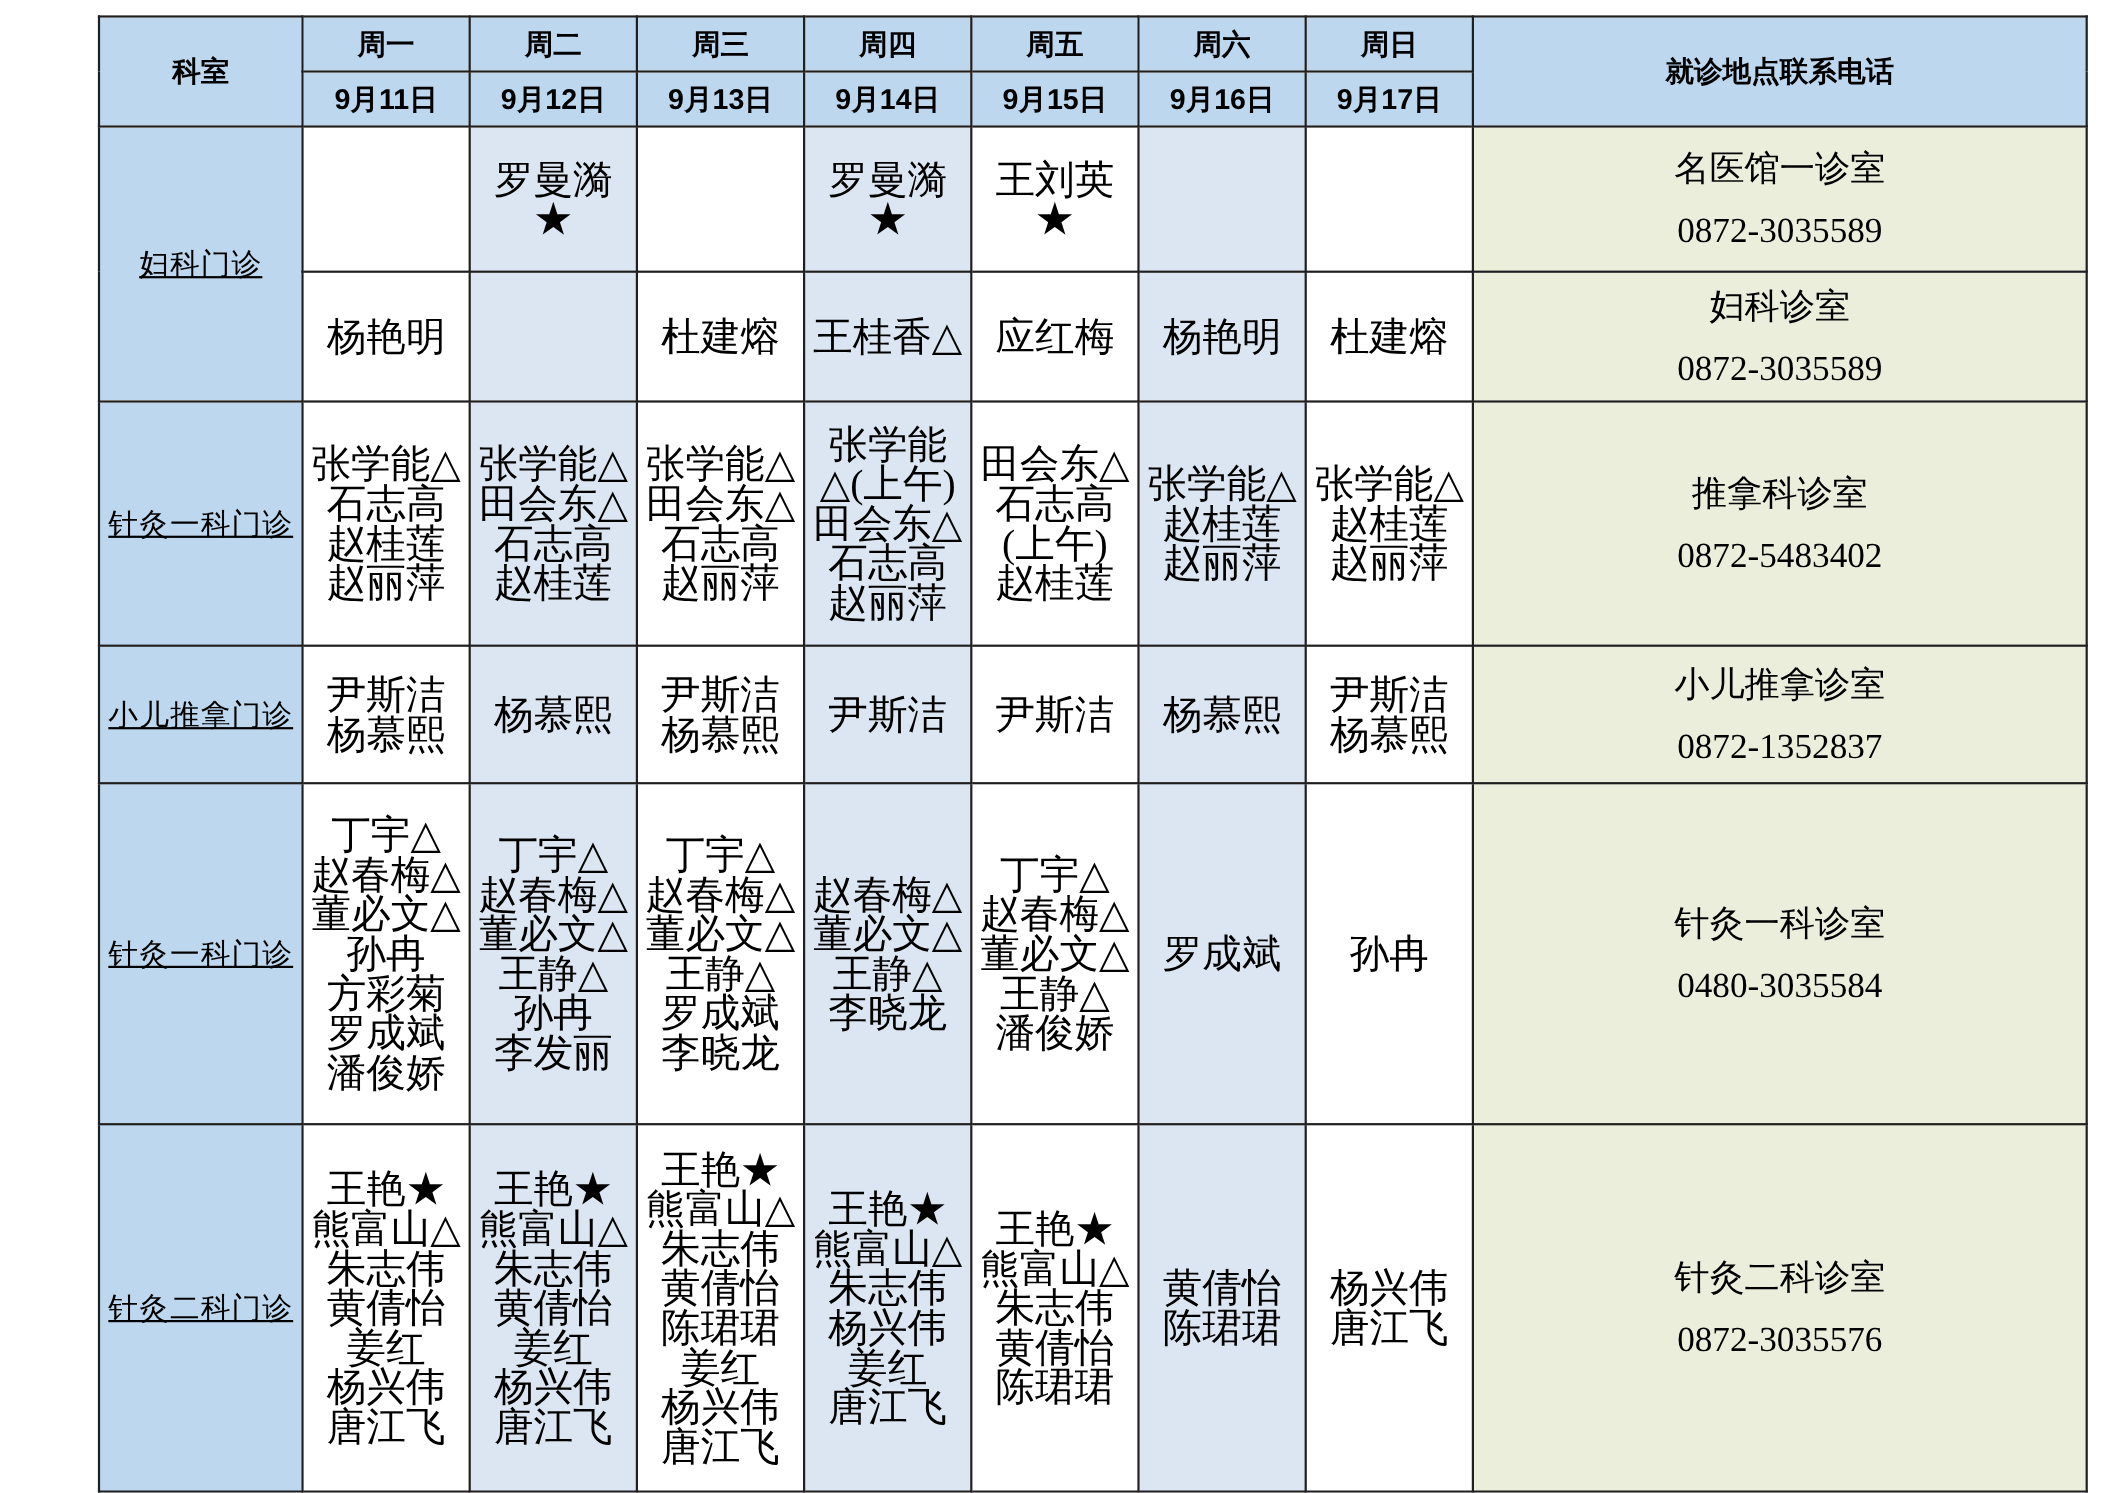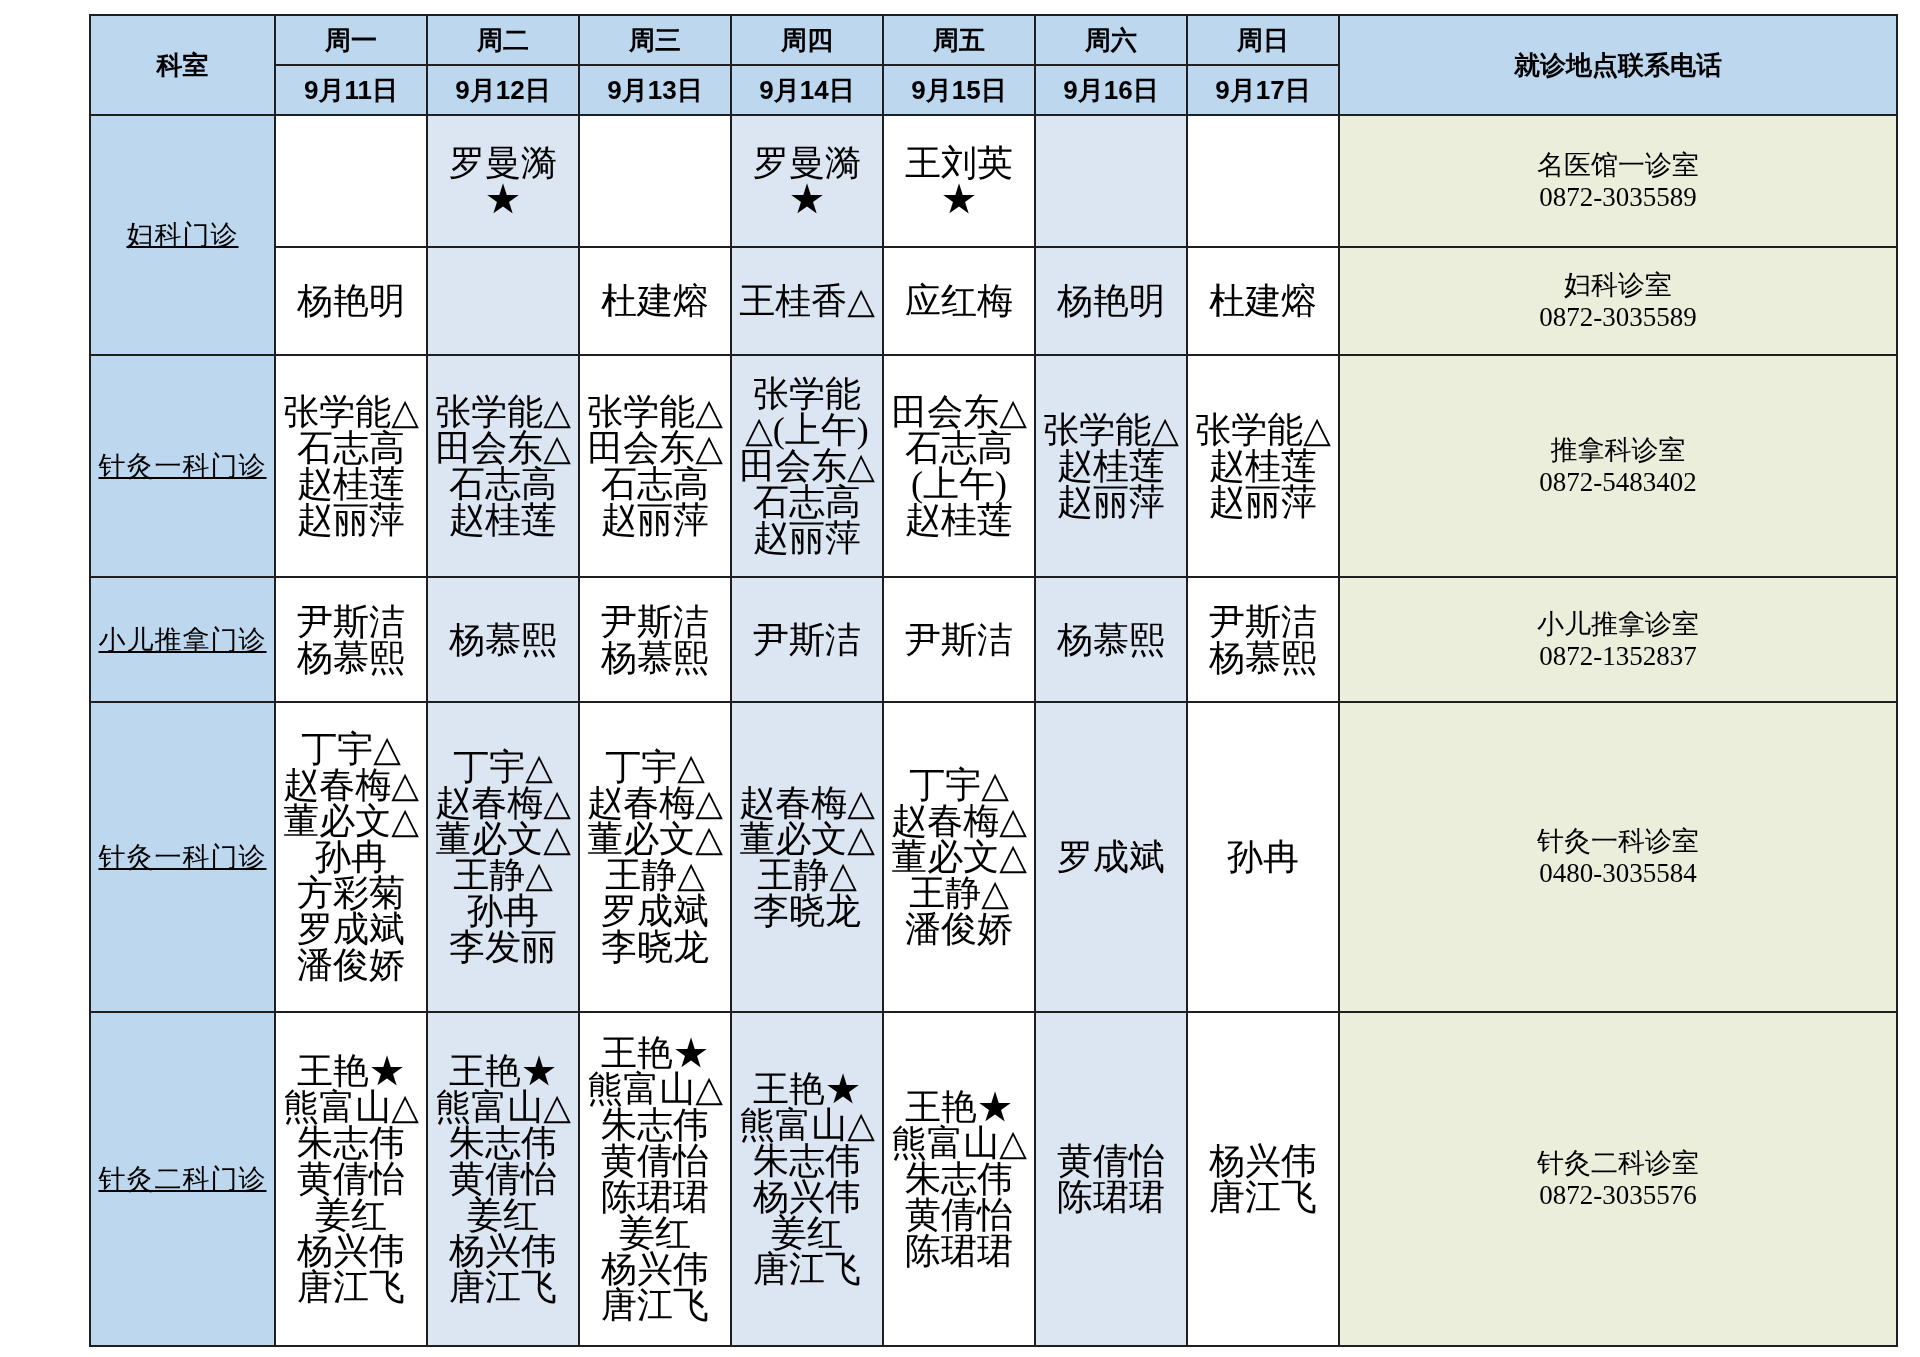--- a/index.html
+++ b/index.html
@@ -41,22 +41,22 @@
   }
   td.cell{
     background:#ffffff;
     font-size:36px;font-weight:500;
     line-height:36px;
     white-space:pre-line;
   }
   td.cell.tint{background:var(--tint-blue);}
   td.loc{
     background:var(--loc-green);
-    font-size:27px;font-weight:500;
-    line-height:32px;
+    font-size:32px;font-weight:500;
+    line-height:56px;
     white-space:pre-line;
   }
   tr.h-head1{height:50px;}
   tr.h-head2{height:50px;}
   tr.h-f1{height:132px;}
   tr.h-f2{height:108px;}
   tr.h-tn{height:222px;}
   tr.h-xe{height:125px;}
   tr.h-z1{height:310px;}
   tr.h-z2{height:334px;}

